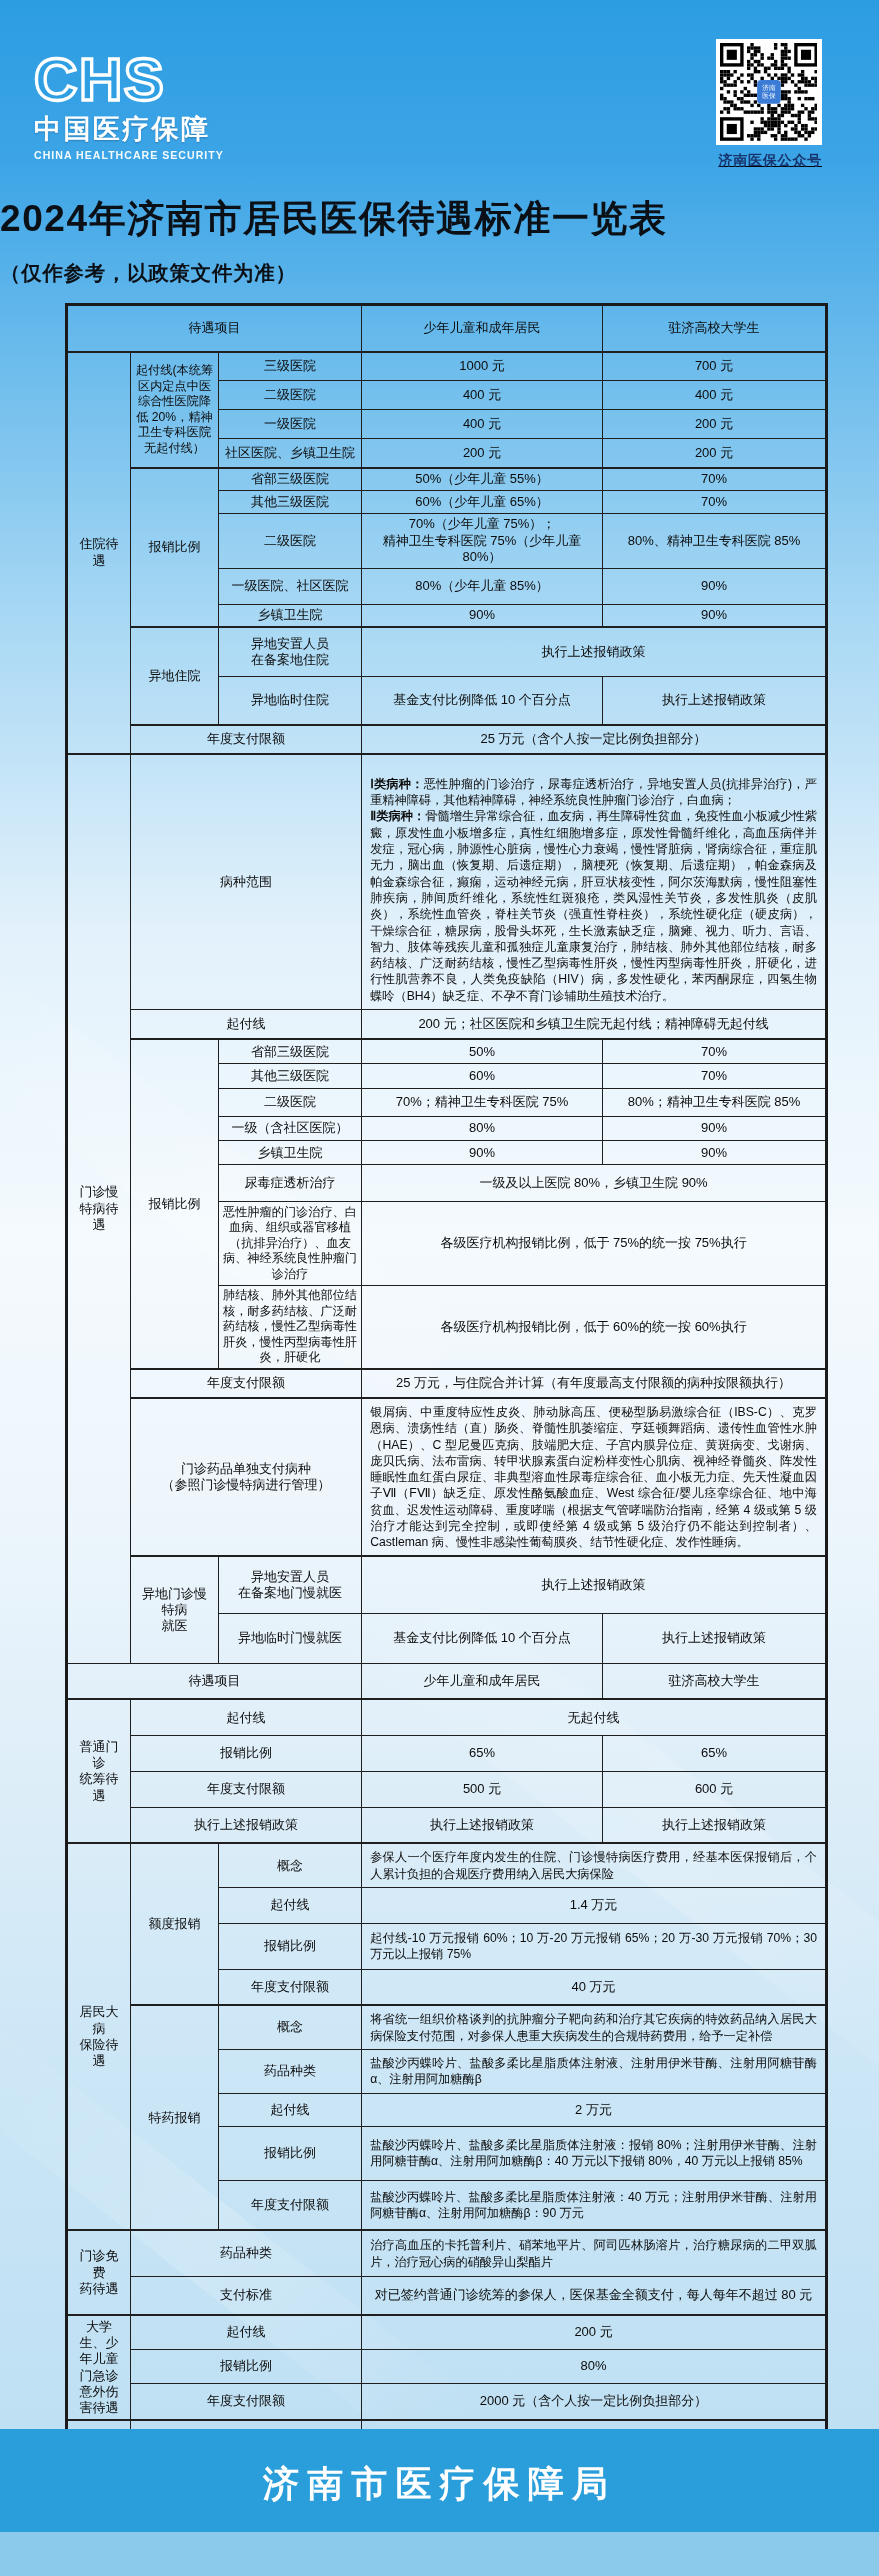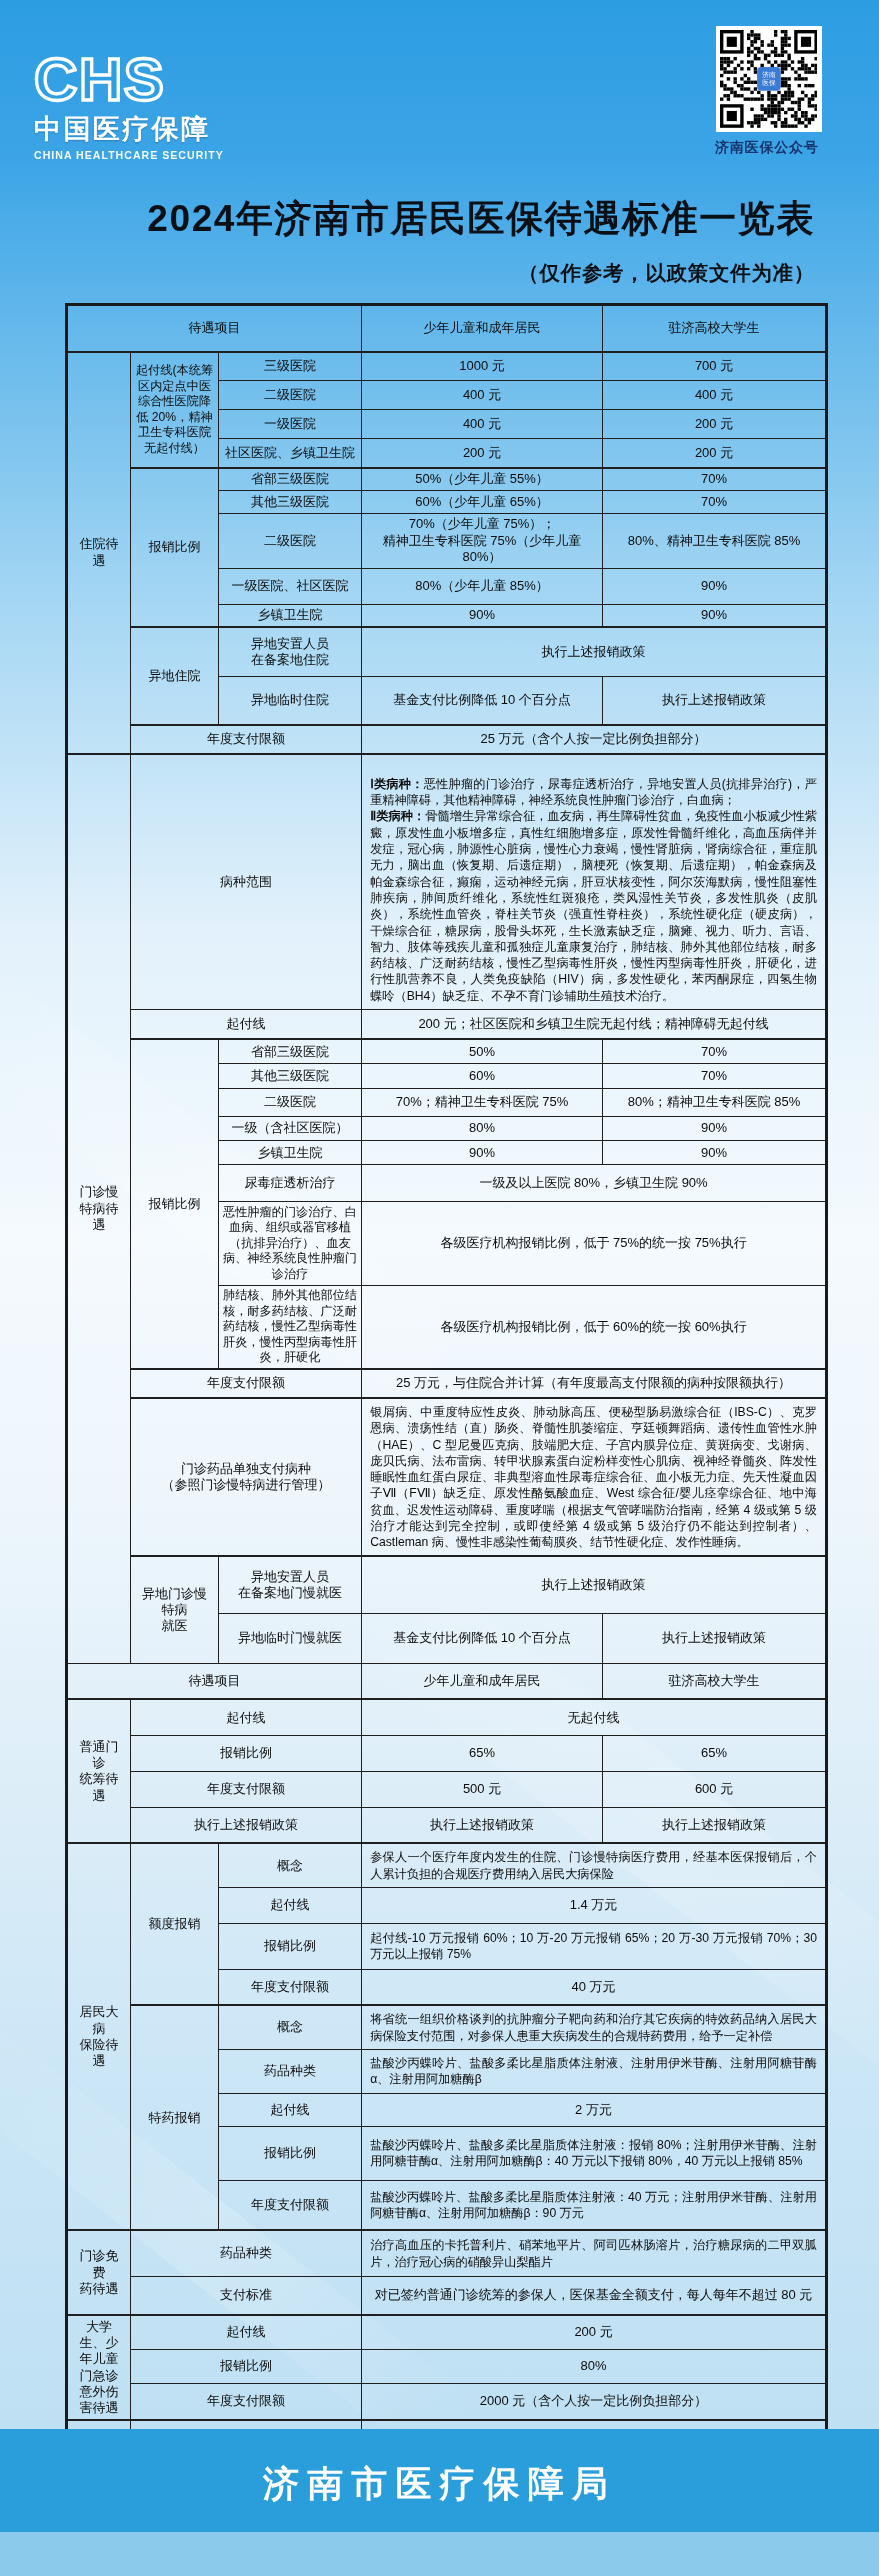--- a/index.html
+++ b/index.html
@@ -14,26 +14,26 @@
   .deco{position:absolute;pointer-events:none;}
   .stripe{background:linear-gradient(90deg,rgba(255,255,255,0) 0%,rgba(255,255,255,.18) 50%,rgba(255,255,255,0) 100%);transform:rotate(38deg);}
   
   .logo{position:absolute;left:34px;top:50px;color:#fff;}
   .logo-acronym{
     font-size:60px;font-weight:bold;letter-spacing:1.6px;
     color:#2f9fe4;-webkit-text-stroke:3.3px #ffffff;line-height:59px;
   }
   .logo-cn{font-size:27px;font-weight:bold;letter-spacing:2.4px;margin-top:1.6px;text-shadow:0 0.8px 1.6px rgba(20,60,100,.35);}
   .logo-en{font-size:10.6px;font-weight:bold;letter-spacing:1px;margin-top:2px;opacity:.95;}
-  .qr-wrap{position:absolute;left:715px;top:26px;width:107px;text-align:left;}
+  .qr-wrap{position:absolute;left:715px;top:39px;width:107px;text-align:right;text-decoration:underline;}
   .qr-box{width:106px;height:106px;background:#fff;padding:4.1px;box-sizing:border-box;margin:0 auto;}
   .qr-box svg{display:block;width:100%;height:100%;}
   .qr-caption{margin-top:6.5px;font-size:14px;font-weight:bold;color:#16356e;letter-spacing:0.8px;}
   
-  .title{position:absolute;left:0;top:194px;width:815px;text-align:right;color:#0b1016;}
+  .title{position:absolute;left:0;top:194px;width:815px;text-align:left;color:#0b1016;}
   .title-main{font-size:37px;font-weight:bold;letter-spacing:1.6px;}
   .title-sub{font-size:20.4px;font-weight:bold;margin-top:14.7px;letter-spacing:0.8px;}
   
   .table-wrap{position:absolute;left:65px;top:303px;width:760px;}
   table{border-collapse:collapse;width:760px;table-layout:fixed;color:#0c0c0c;}
   td,th{border:1.6px solid #1f1f1f;padding:2.4px 5.7px;font-size:13px;font-weight:normal;
         text-align:center;vertical-align:middle;line-height:16.3px;white-space:pre-line;
         overflow:hidden;}
   table{border:3.3px solid #1a1a1a;}
   tr.sec td{border-top-width:2.4px;}

